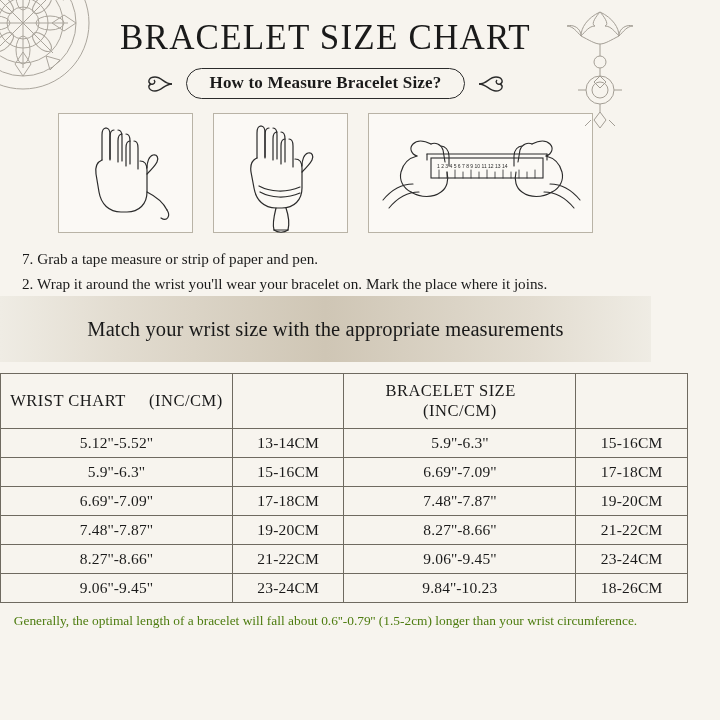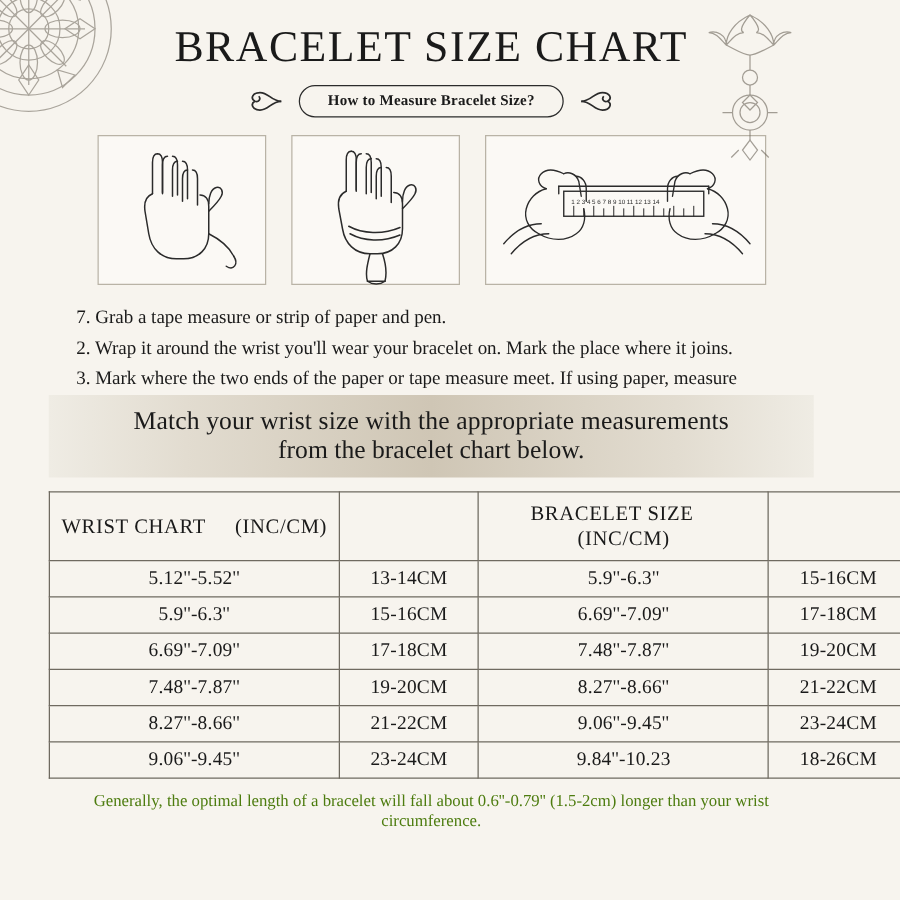--- a/index.html
+++ b/index.html
@@ -13,21 +13,20 @@
     font-family: "Liberation Serif", serif;
     color: #1a1a1a;
     overflow: hidden;
     position: relative;
   }
   .page {
     position: relative;
     width: 651px;
     height: 720px;
     box-sizing: border-box;
-    padding-left: 39px;
   }
 
   
   .mandala {
     position: absolute;
     pointer-events: none;
     opacity: .55;
   }
   .mandala.tl { top: -52px; left: -52px; }
   .mandala.tr { top: 4px; right: 6px; opacity: .6; }
@@ -46,21 +45,21 @@
     display: flex;
     align-items: center;
     justify-content: center;
     gap: 10px;
     margin-top: 10px;
   }
   .howto-box {
     border: 1.6px solid #2b2b2b;
     border-radius: 18px;
     padding: 4px 22px 5px;
-    font-size: 12px;
+    font-size: 17px;
     font-weight: bold;
     letter-spacing: .2px;
     font-family: "Liberation Serif", serif;
   }
   .flourish { width: 34px; height: 26px; }
 
   
   .panels {
     display: flex;
     justify-content: center;
@@ -301,26 +300,24 @@
             <path d="M20 94 C30 82 40 78 50 78"></path>
           </g>
         </g>
       </svg>
     </div>
   </div>
 
   <div class="steps">
     <div class="step">7. Grab a tape measure or strip of paper and pen.</div>
     <div class="step">2. Wrap it around the wrist you'll wear your bracelet on. Mark the place where it joins.</div>
-    <div class="step">3. Mark where the two ends of the paper or tape measure meet. If using paper, measure</div>
   </div>
 
   <div class="banner">
     <div class="l1">Match your wrist size with the appropriate measurements</div>
-    <div class="l2">from the bracelet chart below.</div>
   </div>
 
   <table class="size-table">
     <thead>
       <tr>
         <th class="hdr-left">
           <span class="hdr-inner">WRIST CHART</span>
           <span class="hdr-gap"></span>
           <span class="hdr-inner">(INC/CM)</span>
         </th>

